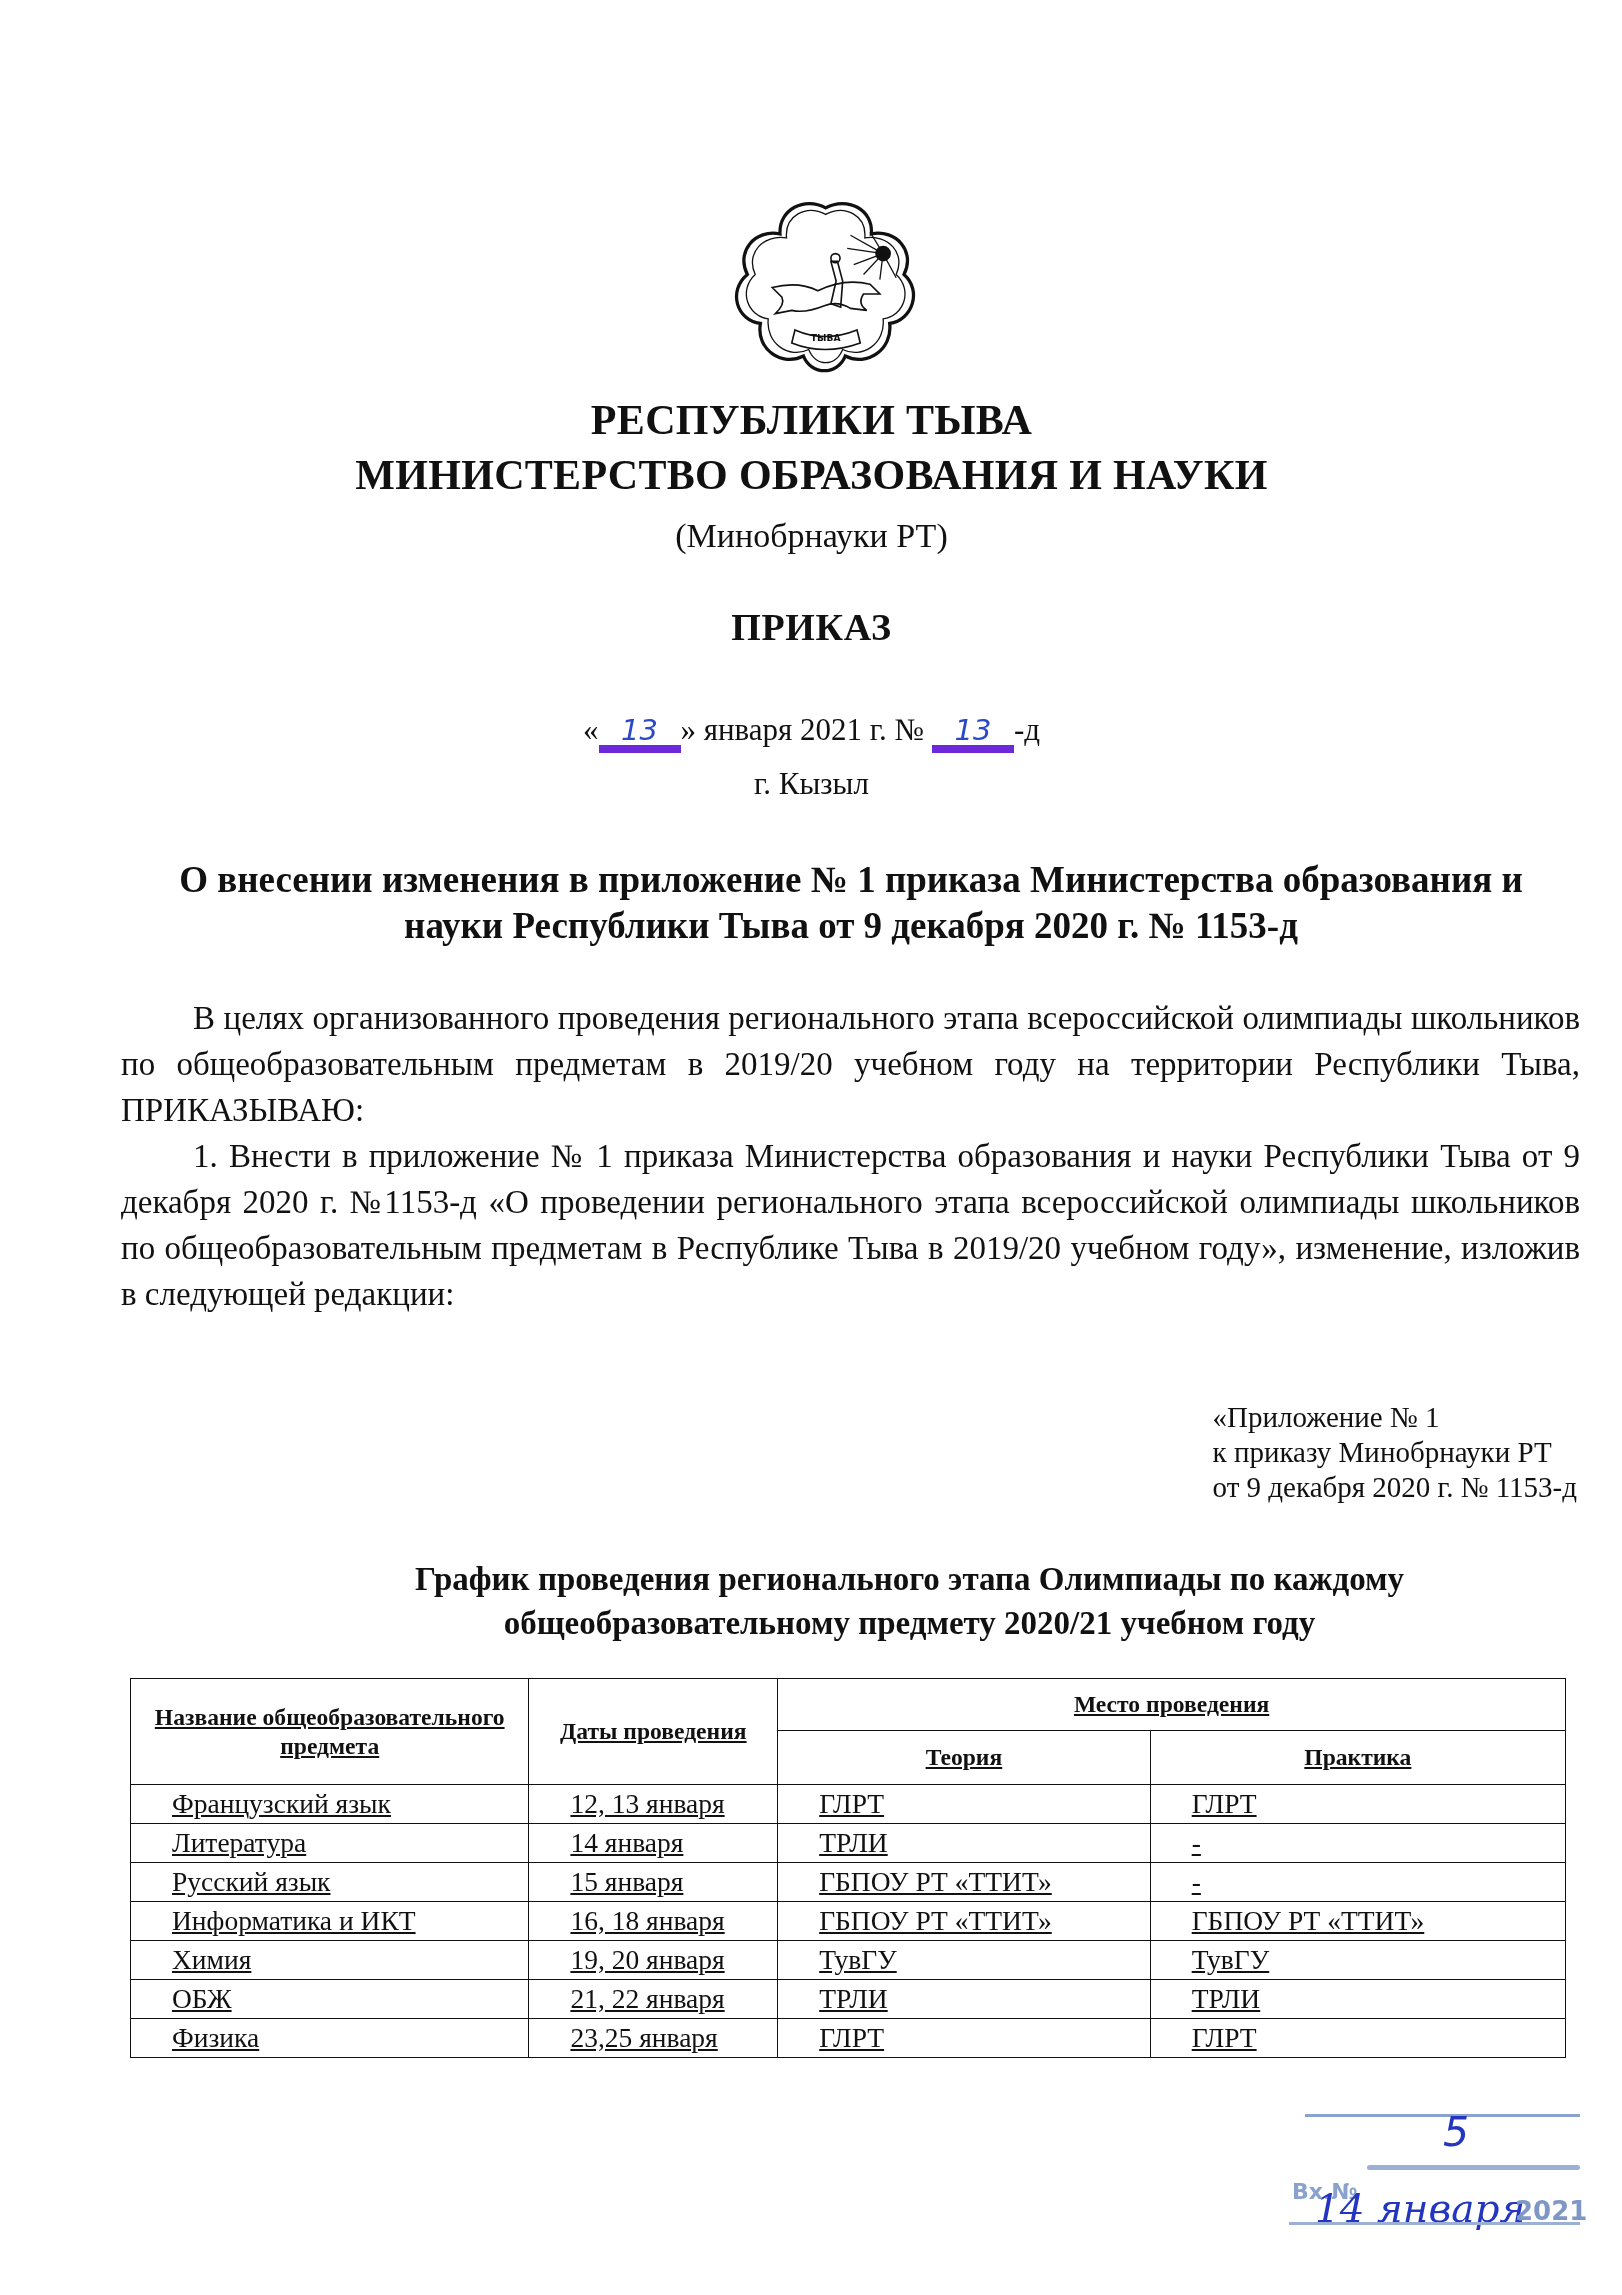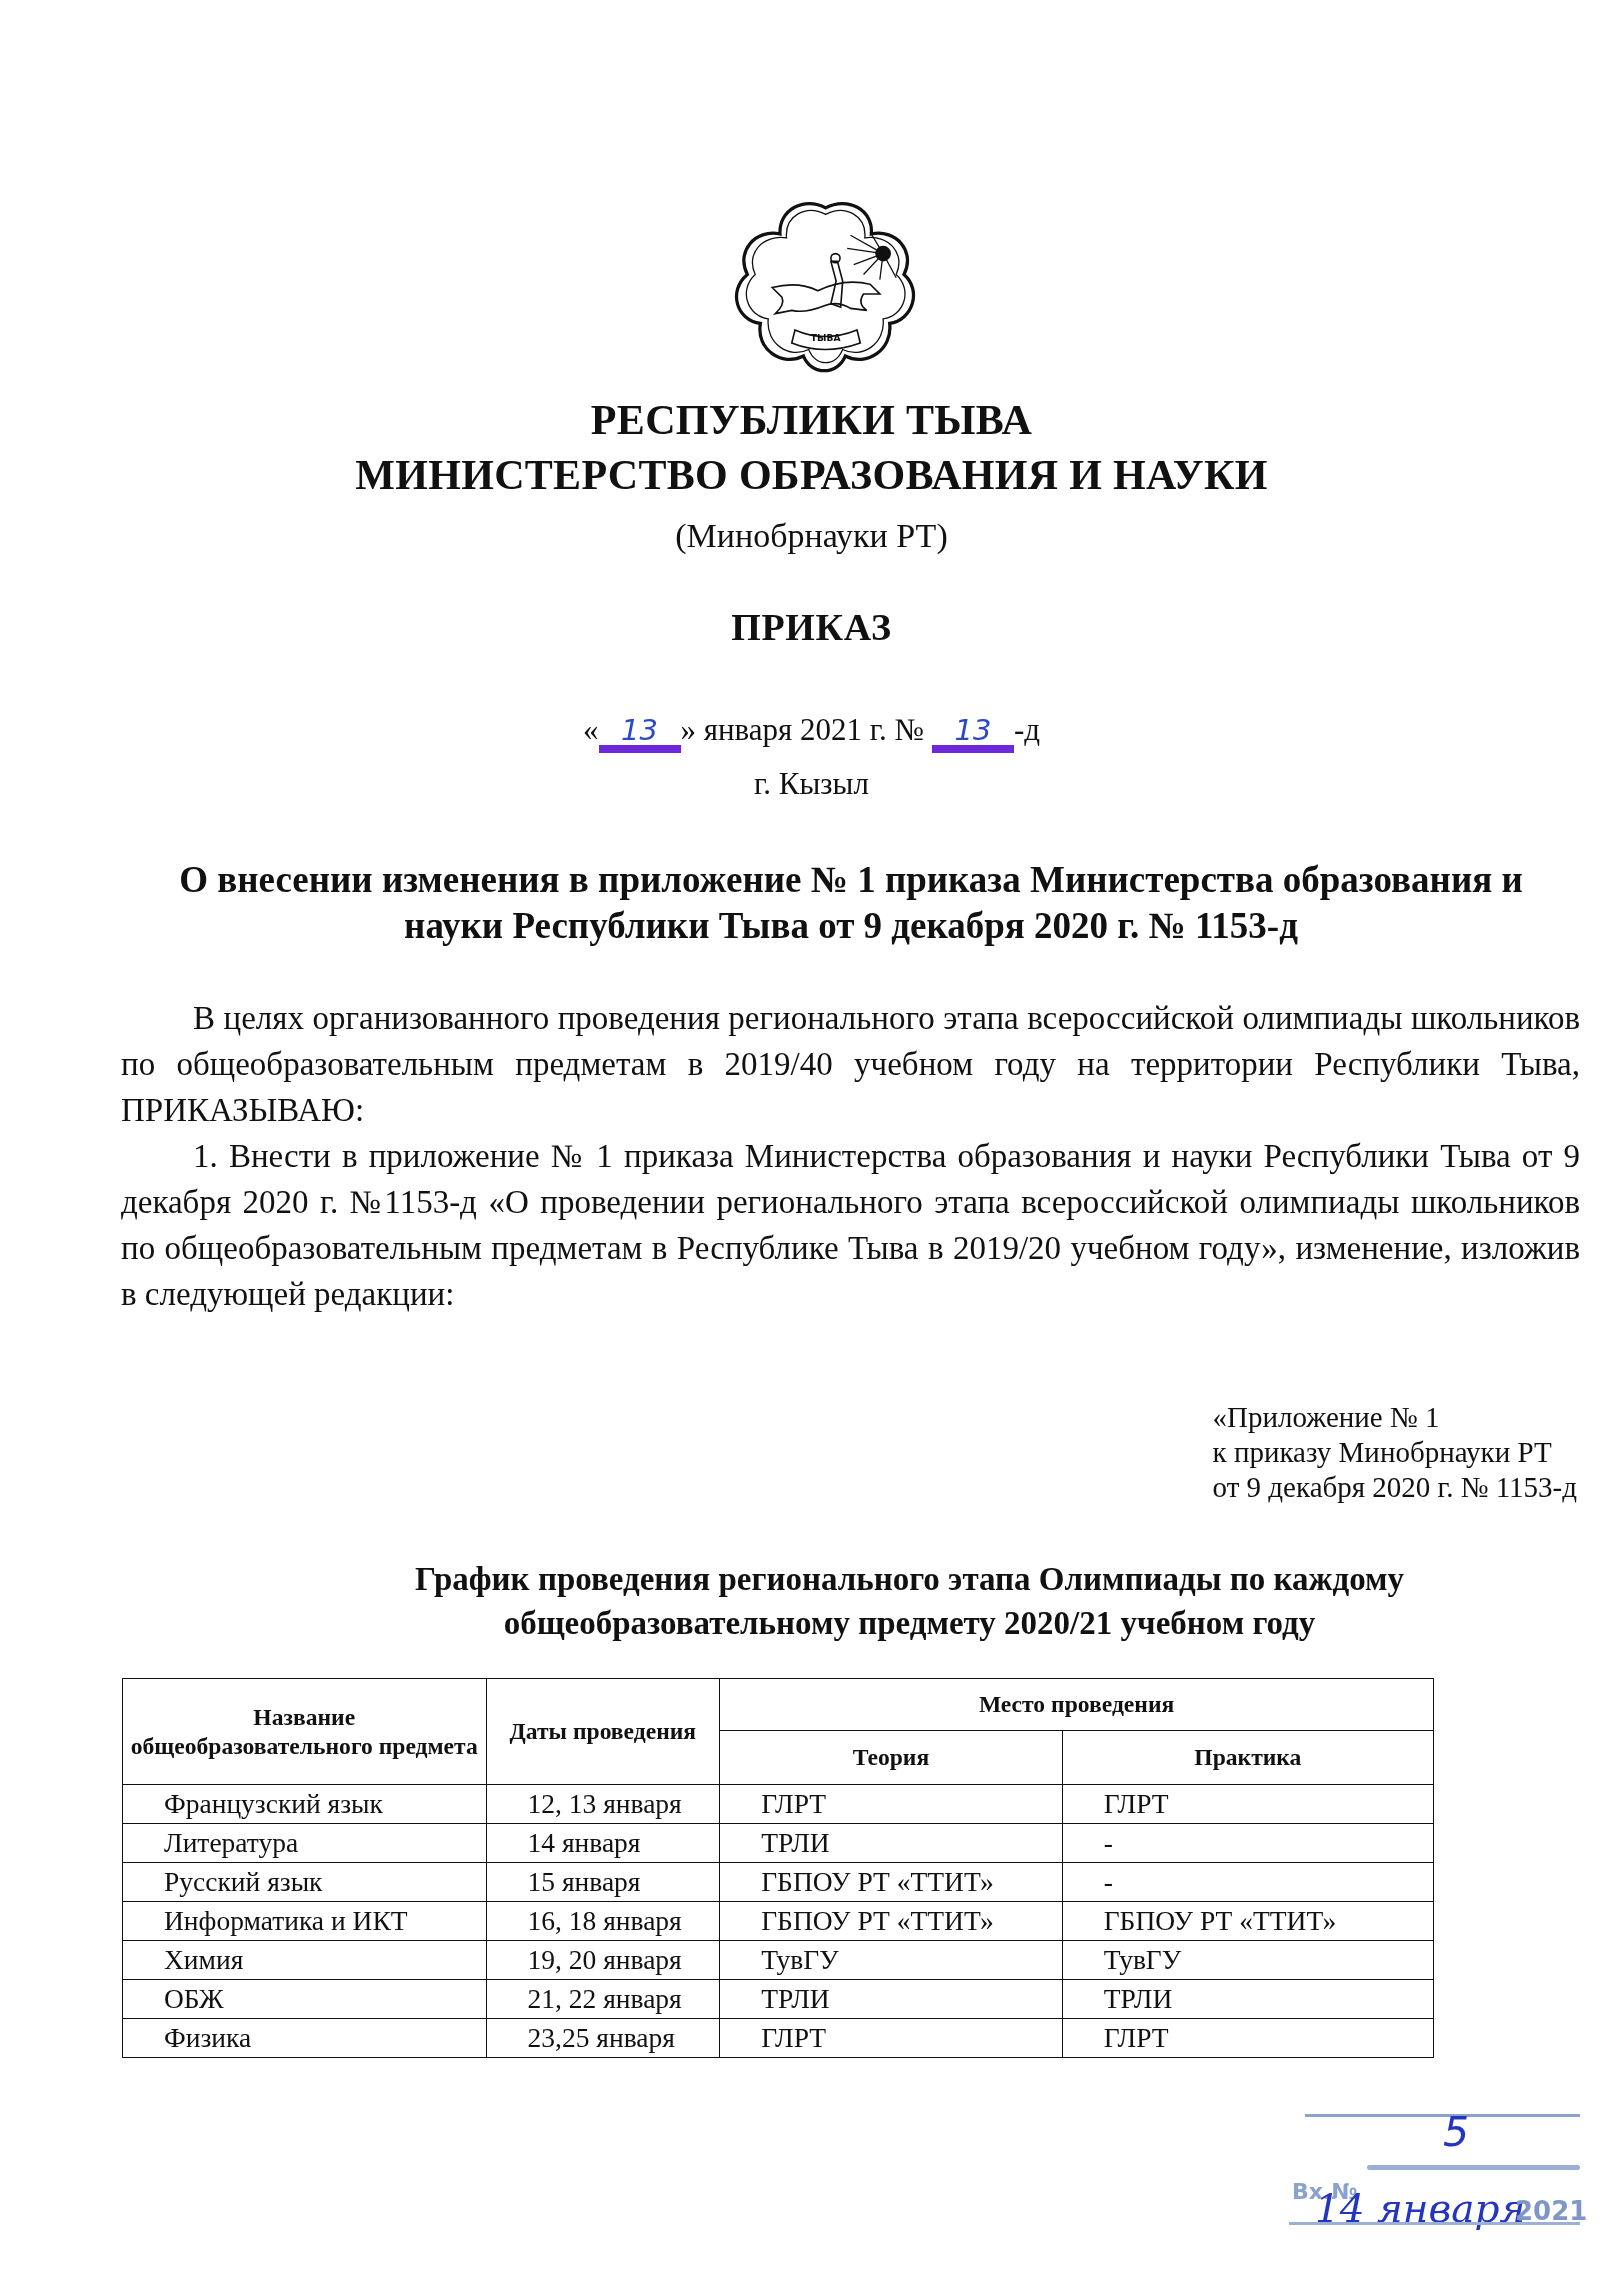--- a/index.html
+++ b/index.html
@@ -15,22 +15,22 @@
   .hand { color:#2a48c8; font-family:"DejaVu Sans",sans-serif; font-style:italic; font-size:29px;
           display:inline-block; width:82px; border-bottom:8px solid #6d28d9; text-align:center; line-height:30px; }
   .city { top:766px; font-size:31px; }
   .subject { top:857px; left:151px; width:1400px; text-align:center; font-size:37px;
              font-weight:bold; line-height:46px; }
   .body { left:121px; width:1459px; font-size:33px; line-height:46px; text-align:justify; }
   .para { text-indent:72px; margin:0; text-align:justify; }
   .annex-note { right:46px; top:1400px; text-align:left; font-size:29px; line-height:35px; }
   .schedule-title { top:1557px; left:314px; width:1191px; text-align:center; font-size:33px;
                     font-weight:bold; line-height:44px; }
-  table.sched { position:absolute; left:122px; top:1678px; width:1312px; border-collapse:collapse;
-                font-size:27.5px; }
+  table.sched { position:absolute; left:130px; top:1678px; width:1436px; border-collapse:collapse;
+                font-size:27.5px;text-decoration:underline; }
   table.sched th, table.sched td { border:1.6px solid #111; padding:0 6.5px; }
   table.sched th { font-weight:bold; font-size:23.6px; line-height:29px; text-align:center; }
   table.sched td { height:38px; line-height:38px; vertical-align:bottom; white-space:nowrap;padding-left:41px; }
   .stamp { left:1279px; top:2114px; width:301px; height:151px; color:#5b7fc0; }
   .stamp .lbl { position:absolute; left:13px; top:21px; font-family:"DejaVu Sans",sans-serif;
                 font-weight:bold; font-size:22px; color:#8aa2cc;margin-top:44px; }
   .stamp .num { position:absolute; left:164px; top:-6.5px; font-family:"DejaVu Sans",sans-serif;
                 font-style:italic; font-size:41px; color:#2436c0; }
   .stamp .date { position:absolute; left:36px; top:72px; font-family:"DejaVu Serif",serif;
                  font-style:italic; font-size:39px; color:#2436c0; }
@@ -77,21 +77,21 @@
   <span class="hand">13</span><span>-д</span>
 </div>
 <div class="abs center city">г. Кызыл</div>
 
 <div class="abs subject">
   <div>О внесении изменения в приложение № 1 приказа Министерства образования и</div>
   <div>науки Республики Тыва от 9 декабря 2020 г. № 1153-д</div>
 </div>
 
 <div class="abs body" style="top:995px;">
-  <p class="para">В целях организованного проведения регионального этапа всероссийской олимпиады школьников по общеобразовательным предметам в 2019/40 учебном году на территории Республики Тыва, ПРИКАЗЫВАЮ:</p>
+  <p class="para">В целях организованного проведения регионального этапа всероссийской олимпиады школьников по общеобразовательным предметам в 2019/20 учебном году на территории Республики Тыва, ПРИКАЗЫВАЮ:</p>
   <p class="para">1. Внести в приложение № 1 приказа Министерства образования и науки Республики Тыва от 9 декабря 2020 г. №1153-д «О проведении регионального этапа всероссийской олимпиады школьников по общеобразовательным предметам в Республике Тыва в 2019/20 учебном году», изменение, изложив в следующей редакции:</p>
 </div>
 
 <div class="abs annex-note">
   <div>«Приложение № 1</div>
   <div>к приказу Минобрнауки РТ</div>
   <div>от 9 декабря 2020 г. № 1153-д</div>
 </div>
 
 <div class="abs schedule-title">

